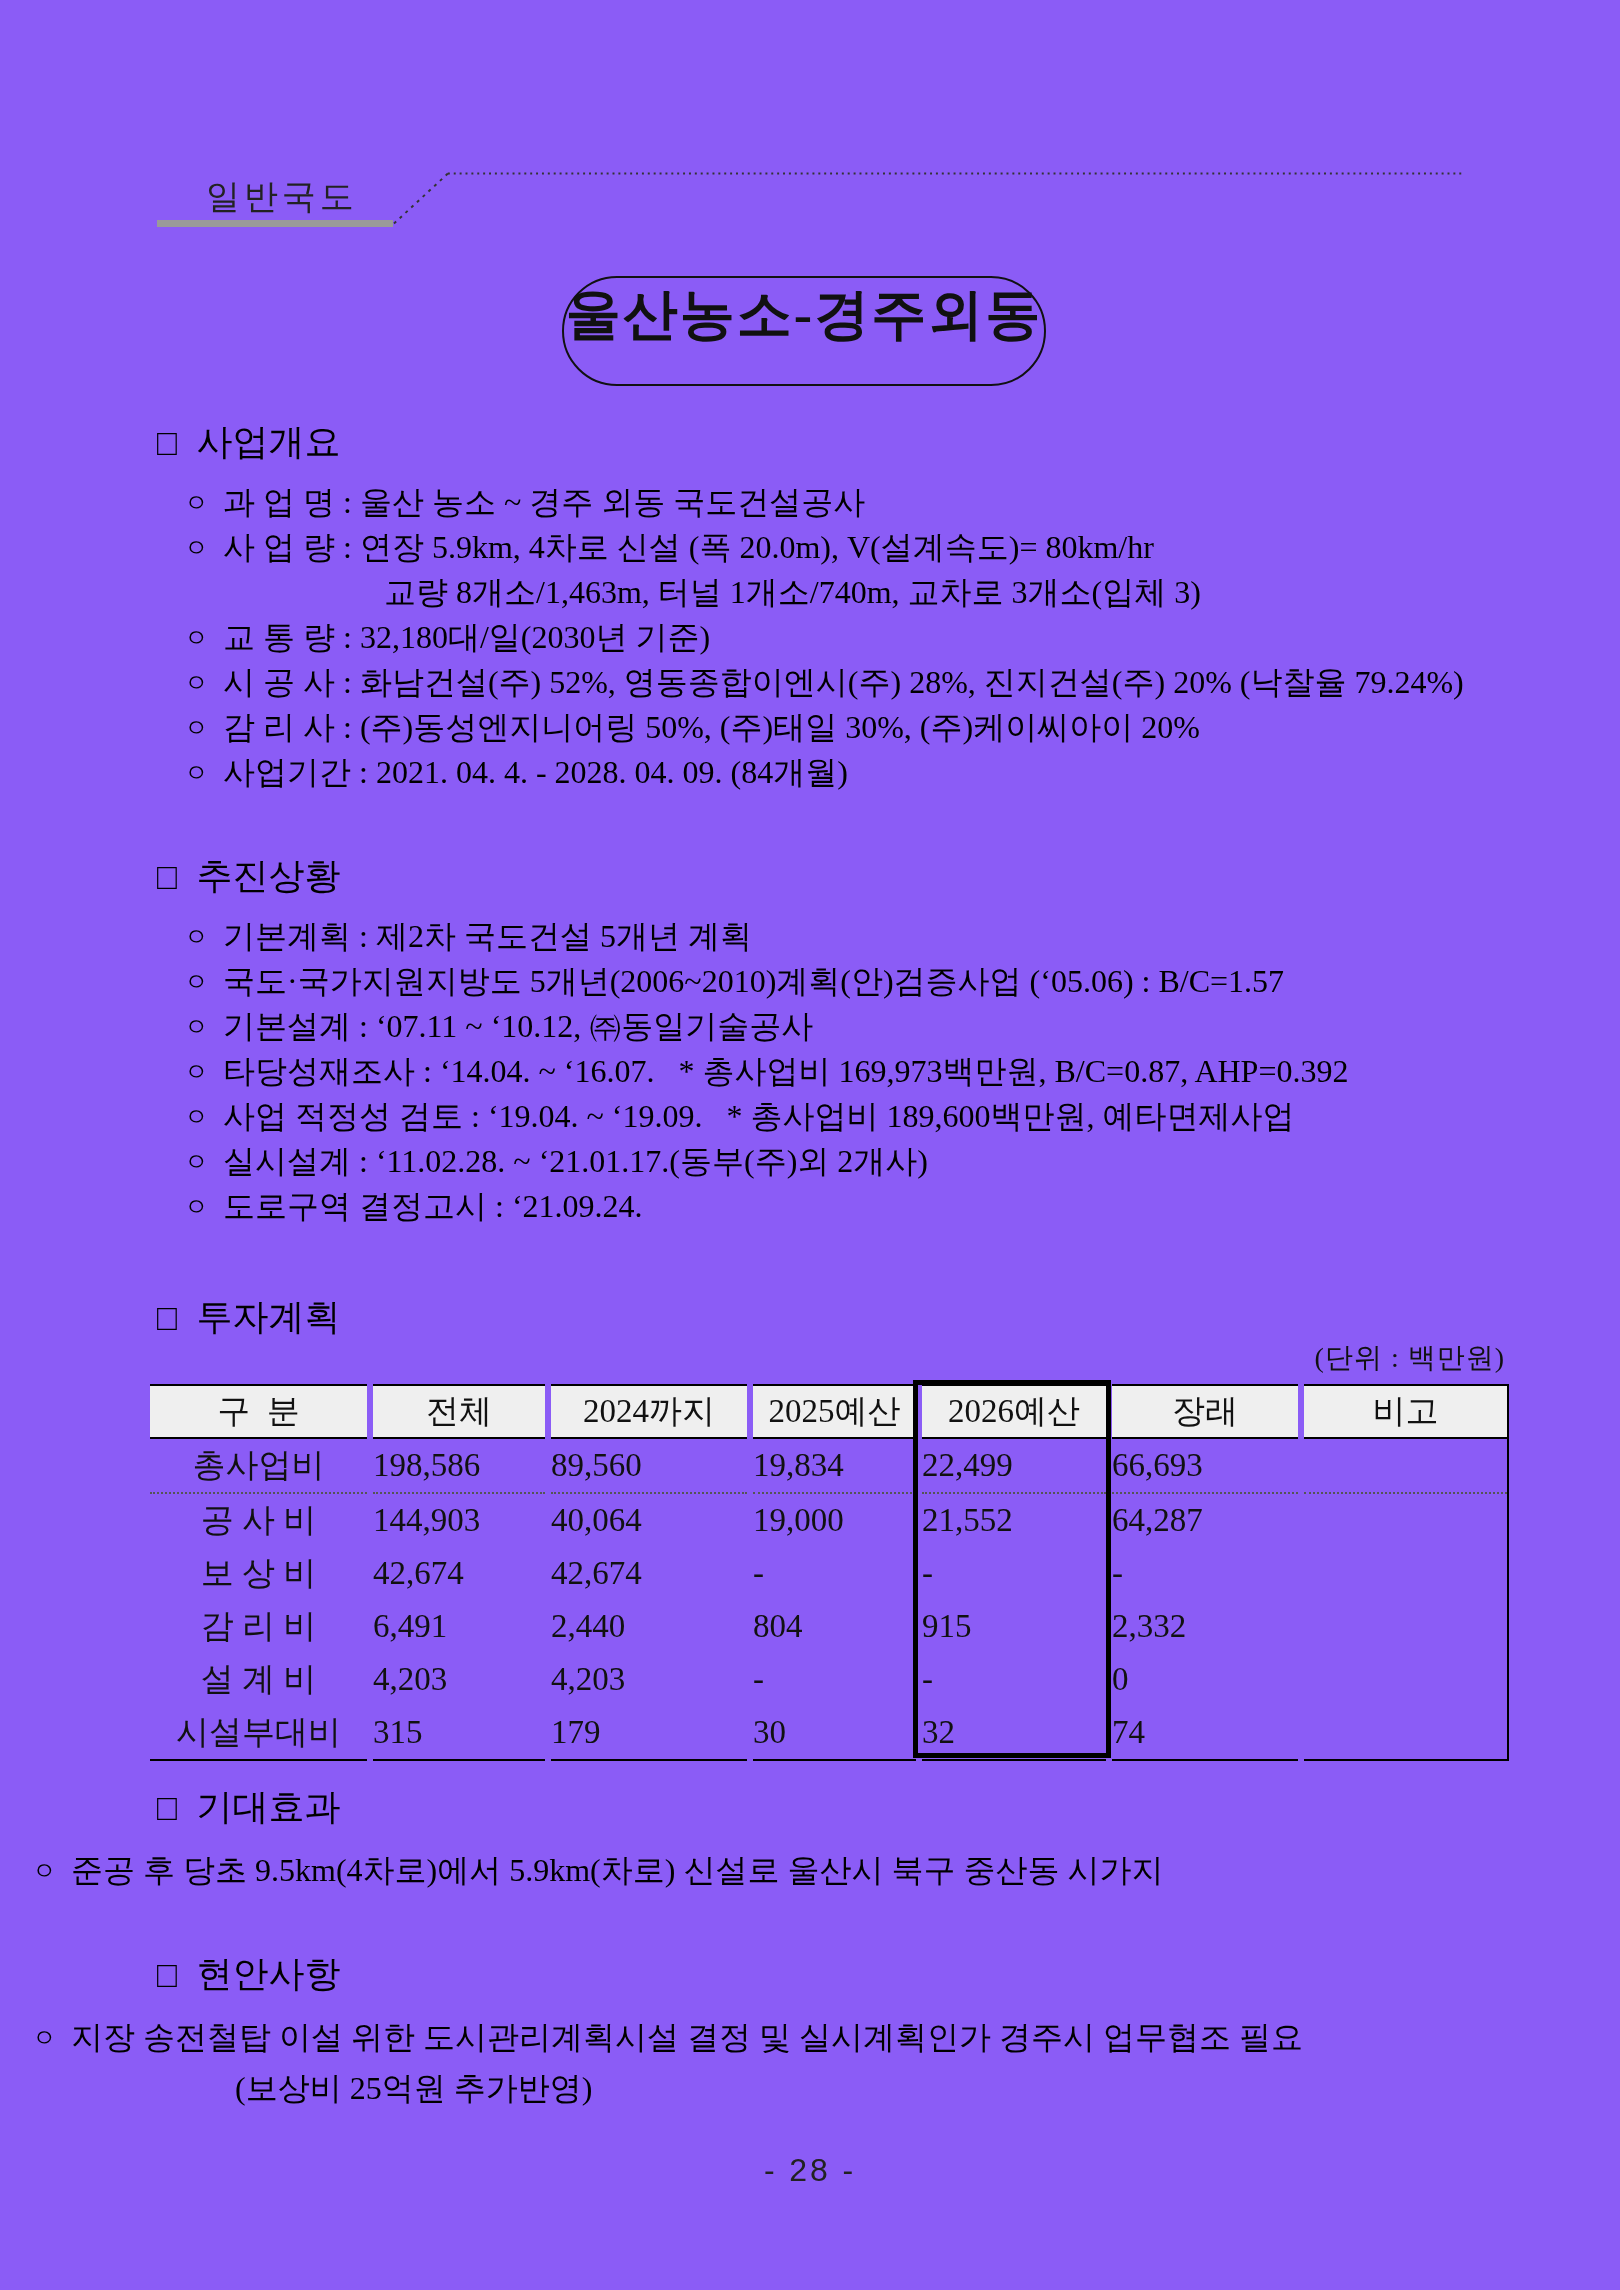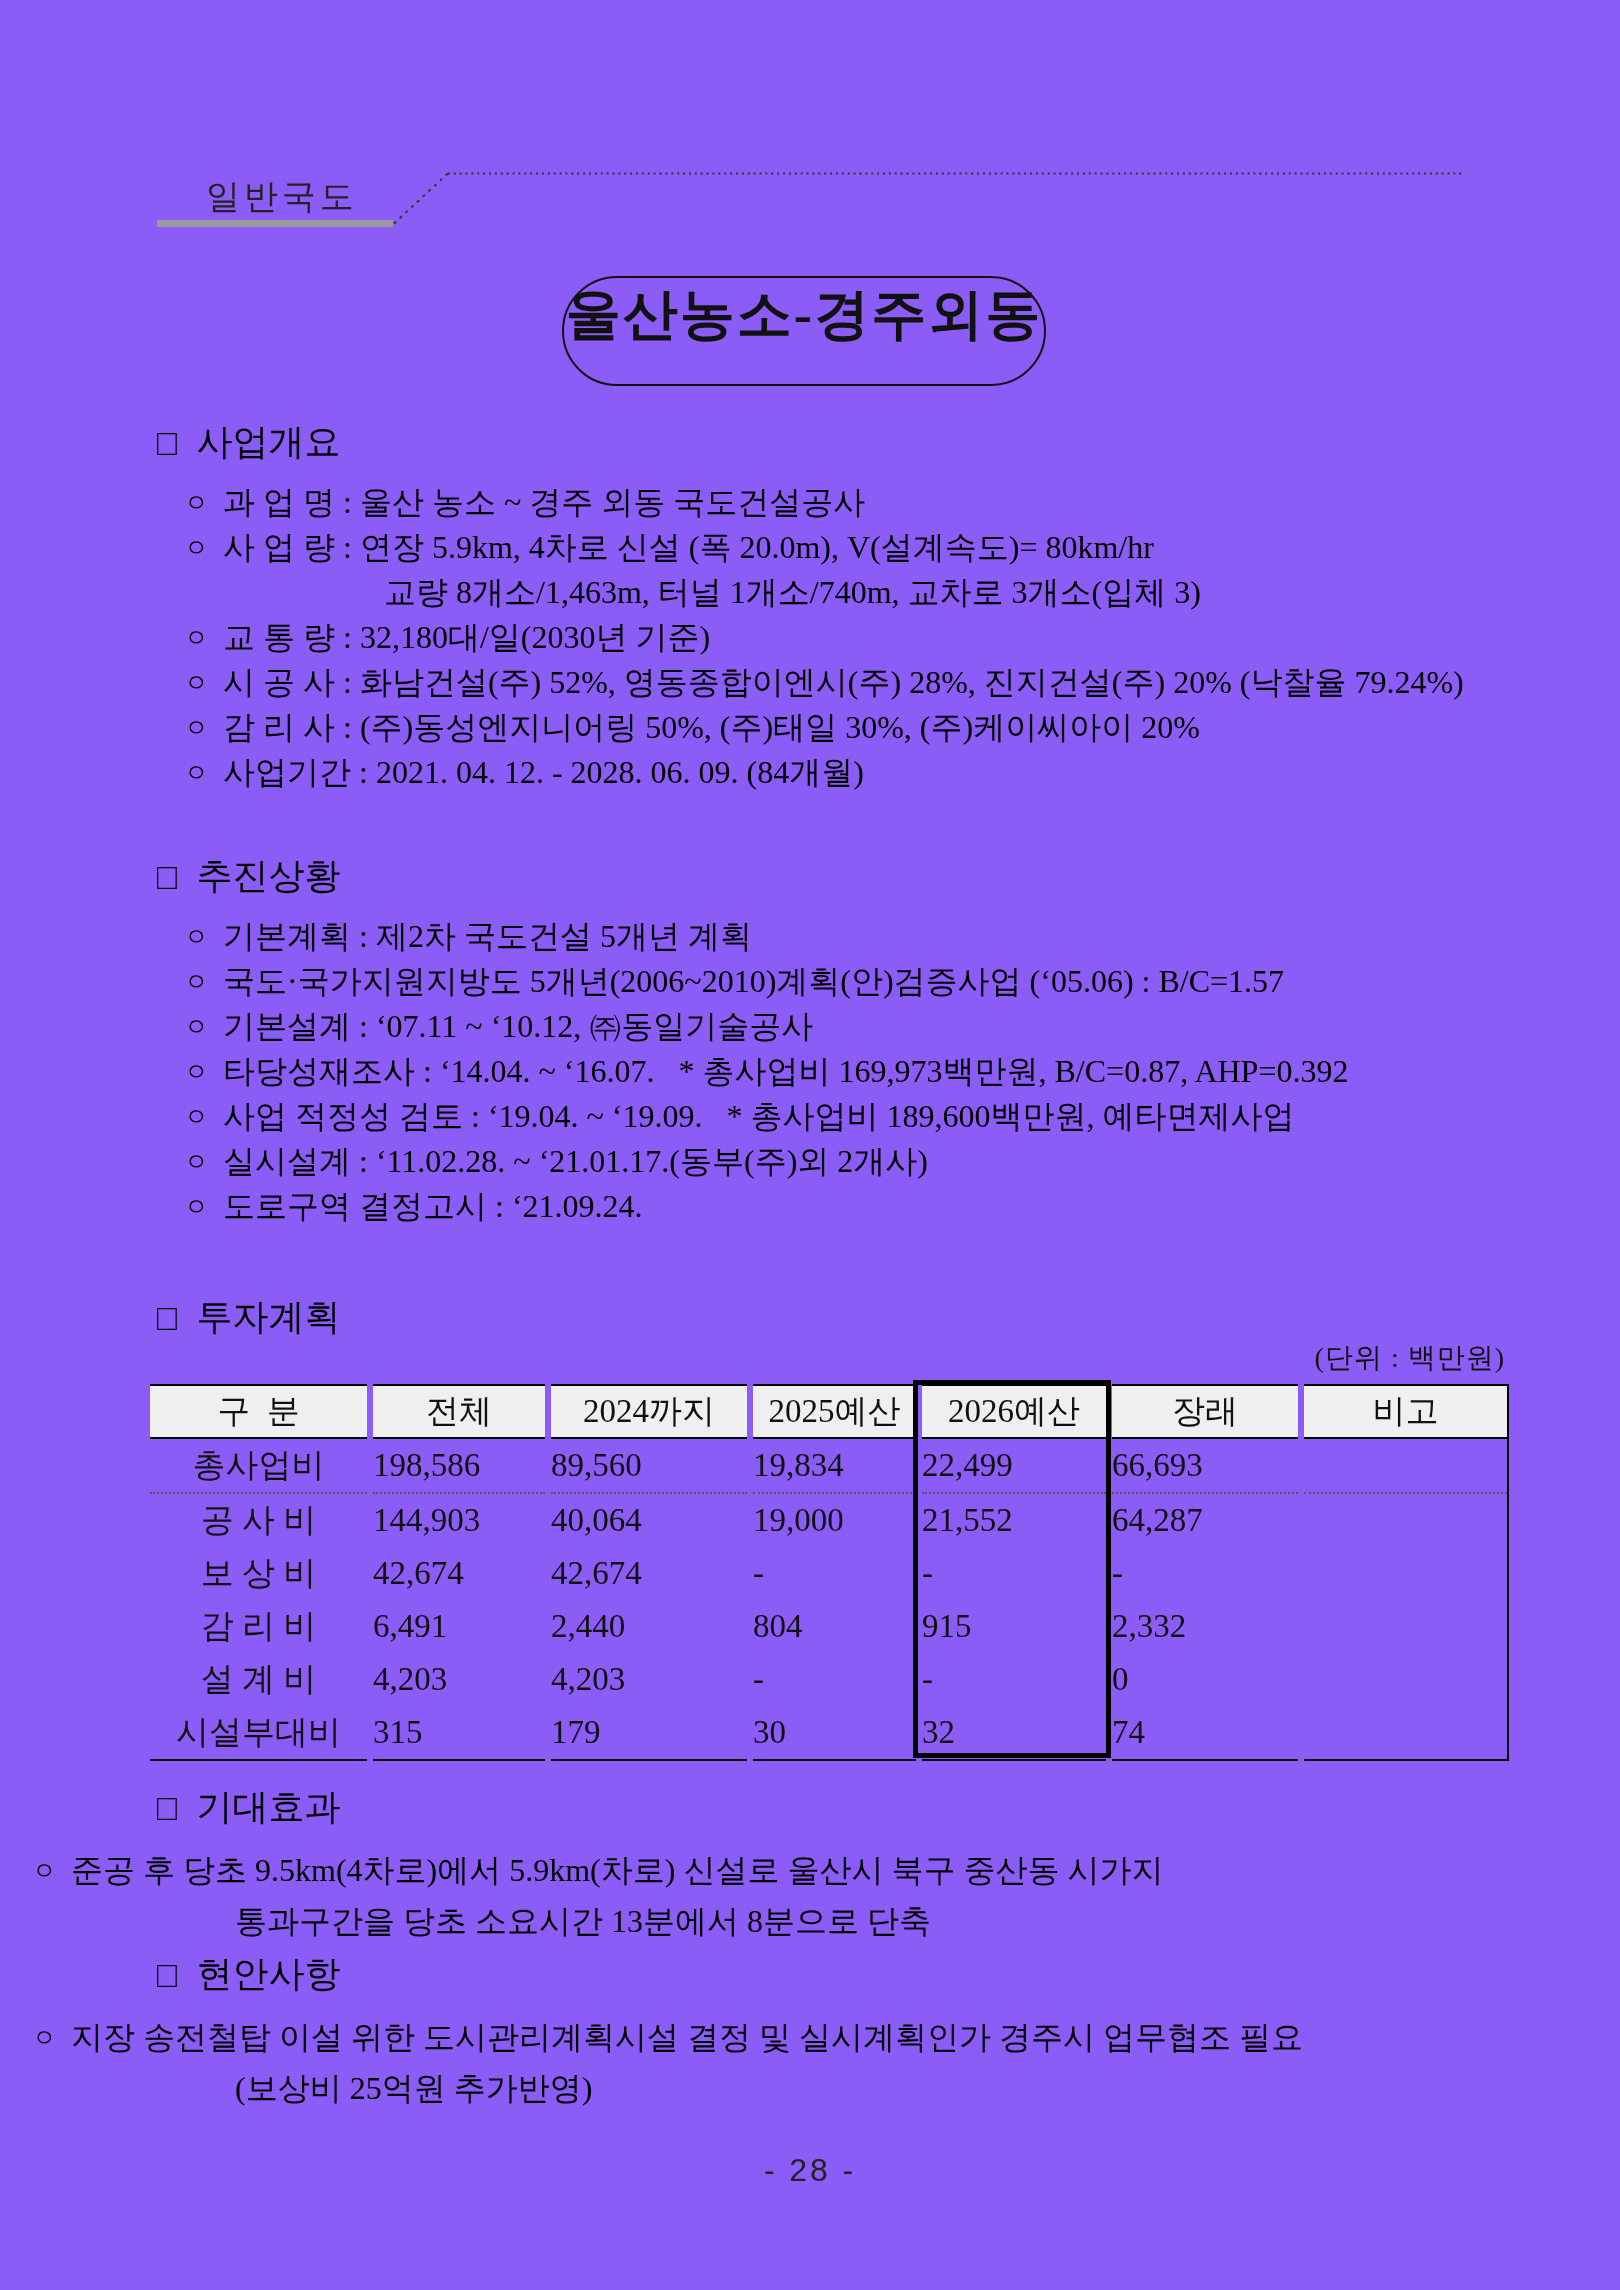--- a/index.html
+++ b/index.html
@@ -106,21 +106,21 @@
   </div>
 
   <section class="sec" style="top:417px">
     <div class="sec-heading"><span class="marker">□</span><span>사업개요</span></div>
     <div class="item"><span class="bullet">ㅇ</span><span class="txt">과 업 명 : 울산 농소 ~ 경주 외동 국도건설공사</span></div>
     <div class="item"><span class="bullet">ㅇ</span><span class="txt">사 업 량 : 연장 5.9km, 4차로 신설 (폭 20.0m), V(설계속도)= 80km/hr</span></div>
     <div class="item cont"><span class="txt">교량 8개소/1,463m, 터널 1개소/740m, 교차로 3개소(입체 3)</span></div>
     <div class="item"><span class="bullet">ㅇ</span><span class="txt">교 통 량 : 32,180대/일(2030년 기준)</span></div>
     <div class="item"><span class="bullet">ㅇ</span><span class="txt">시 공 사 : 화남건설(주) 52%, 영동종합이엔시(주) 28%, 진지건설(주) 20% (낙찰율 79.24%)</span></div>
     <div class="item"><span class="bullet">ㅇ</span><span class="txt">감 리 사 : (주)동성엔지니어링 50%, (주)태일 30%, (주)케이씨아이 20%</span></div>
-    <div class="item"><span class="bullet">ㅇ</span><span class="txt">사업기간 : 2021. 04. 12. - 2028. 06. 09. (84개월)</span></div>
+    <div class="item"><span class="bullet">ㅇ</span><span class="txt">사업기간 : 2021. 04. 4. - 2028. 04. 09. (84개월)</span></div>
   </section>
 
   <section class="sec" style="top:851px">
     <div class="sec-heading"><span class="marker">□</span><span>추진상황</span></div>
     <div class="item"><span class="bullet">ㅇ</span><span class="txt">기본계획 : 제2차 국도건설 5개년 계획</span></div>
     <div class="item"><span class="bullet">ㅇ</span><span class="txt">국도·국가지원지방도 5개년(2006~2010)계획(안)검증사업 (‘05.06) : B/C=1.57</span></div>
     <div class="item"><span class="bullet">ㅇ</span><span class="txt">기본설계 : ‘07.11 ~ ‘10.12, ㈜동일기술공사</span></div>
     <div class="item"><span class="bullet">ㅇ</span><span class="txt">타당성재조사 : ‘14.04. ~ ‘16.07.   * 총사업비 169,973백만원, B/C=0.87, AHP=0.392</span></div>
     <div class="item"><span class="bullet">ㅇ</span><span class="txt">사업 적정성 검토 : ‘19.04. ~ ‘19.09.   * 총사업비 189,600백만원, 예타면제사업</span></div>
     <div class="item"><span class="bullet">ㅇ</span><span class="txt">실시설계 : ‘11.02.28. ~ ‘21.01.17.(동부(주)외 2개사)</span></div>
@@ -208,21 +208,20 @@
         <td class="num">74</td>
         <td class="num"></td>
       </tr>
     </tbody>
   </table>
   <div class="col-highlight"></div>
 
   <section class="sec wide" style="top:1782px">
     <div class="sec-heading"><span class="marker">□</span><span>기대효과</span></div>
     <div class="item"><span class="bullet">ㅇ</span><span class="txt">준공 후 당초 9.5km(4차로)에서 5.9km(차로) 신설로 울산시 북구 중산동 시가지</span></div>
-    <div class="item cont2"><span class="txt">통과구간을 당초 소요시간 13분에서 8분으로 단축</span></div>
   </section>
 
   <section class="sec wide" style="top:1949px">
     <div class="sec-heading"><span class="marker">□</span><span>현안사항</span></div>
     <div class="item"><span class="bullet">ㅇ</span><span class="txt">지장 송전철탑 이설 위한 도시관리계획시설 결정 및 실시계획인가 경주시 업무협조 필요</span></div>
     <div class="item cont2"><span class="txt">(보상비 25억원 추가반영)</span></div>
   </section>
 
   <div class="page-number">- 28 -</div>
 

